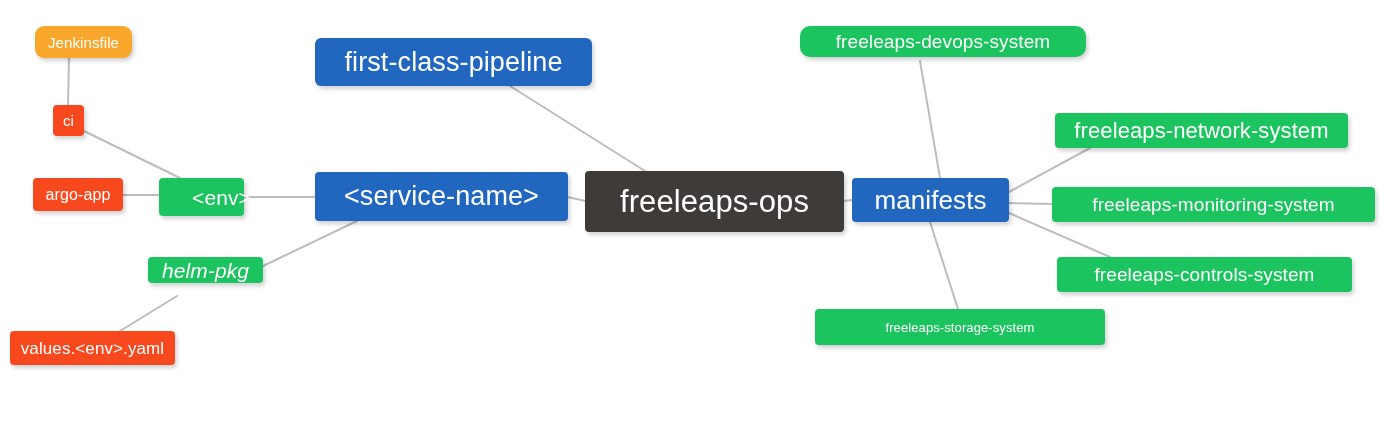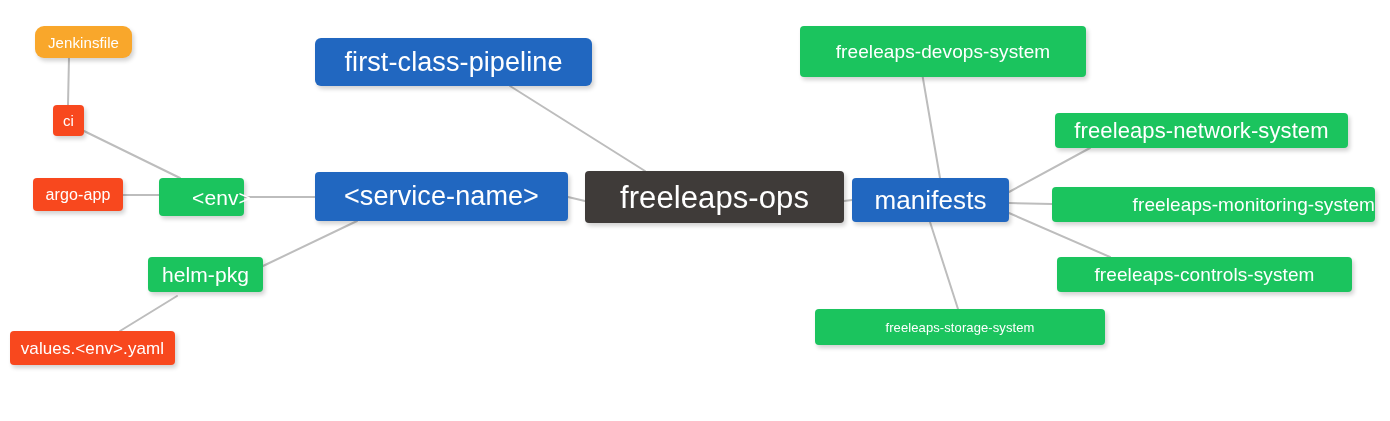--- a/index.html
+++ b/index.html
@@ -73,45 +73,45 @@
       </div>
       <div class="node n-red" style="left: 53px; top: 105px; width: 31px; height: 31px; font-size: 15px;">
         <span>ci</span>
       </div>
       <div class="node n-red" style="left: 33px; top: 178px; width: 90px; height: 33px; font-size: 16px;">
         <span>argo-app</span>
       </div>
       <div class="node n-green" style="left: 159px; top: 178px; width: 85px; height: 38px; font-size: 21px; padding-left: 40px;">
         <span>&lt;env&gt;</span>
       </div>
-      <div class="node n-green" style="left: 148px; top: 257px; width: 115px; height: 35px; font-size: 21px;">
+      <div class="node n-green" style="left: 148px; top: 257px; width: 115px; height: 26px; font-size: 21px; font-style: italic;">
         <span>helm-pkg</span>
       </div>
       <div class="node n-red" style="left: 10px; top: 331px; width: 165px; height: 34px; font-size: 17px;">
         <span>values.&lt;env&gt;.yaml</span>
       </div>
       <div class="node n-blue" style="left: 315px; top: 38px; width: 277px; height: 48px; font-size: 27px; border-radius: 6px;">
         <span>first-class-pipeline</span>
       </div>
       <div class="node n-blue" style="left: 315px; top: 172px; width: 253px; height: 49px; font-size: 27px; text-align: center;">
         <span>&lt;service-name&gt;</span>
       </div>
-      <div class="node n-root" style="left: 585px; top: 171px; width: 259px; height: 52px; font-size: 31px;">
+      <div class="node n-root" style="left: 585px; top: 171px; width: 259px; height: 61px; font-size: 31px;">
         <span>freeleaps-ops</span>
       </div>
       <div class="node n-blue" style="left: 852px; top: 178px; width: 157px; height: 44px; font-size: 26px;">
         <span>manifests</span>
       </div>
-      <div class="node n-green" style="left: 800px; top: 26px; width: 286px; height: 51px; font-size: 19px;">
+      <div class="node n-green" style="left: 800px; top: 26px; width: 286px; height: 31px; font-size: 19px; border-radius: 10px;">
         <span>freeleaps-devops-system</span>
       </div>
       <div class="node n-green" style="left: 1055px; top: 113px; width: 293px; height: 35px; font-size: 22px;">
         <span>freeleaps-network-system</span>
       </div>
-      <div class="node n-green" style="left: 1052px; top: 187px; width: 323px; height: 35px; font-size: 19px; justify-content: flex-end;">
+      <div class="node n-green" style="left: 1052px; top: 187px; width: 323px; height: 35px; font-size: 19px;">
         <span>freeleaps-monitoring-system</span>
       </div>
       <div class="node n-green" style="left: 1057px; top: 257px; width: 295px; height: 35px; font-size: 19px;">
         <span>freeleaps-controls-system</span>
       </div>
       <div class="node n-green" style="left: 815px; top: 309px; width: 290px; height: 36px; font-size: 13px;">
         <span>freeleaps-storage-system</span>
       </div>
     </div>
 </div>

